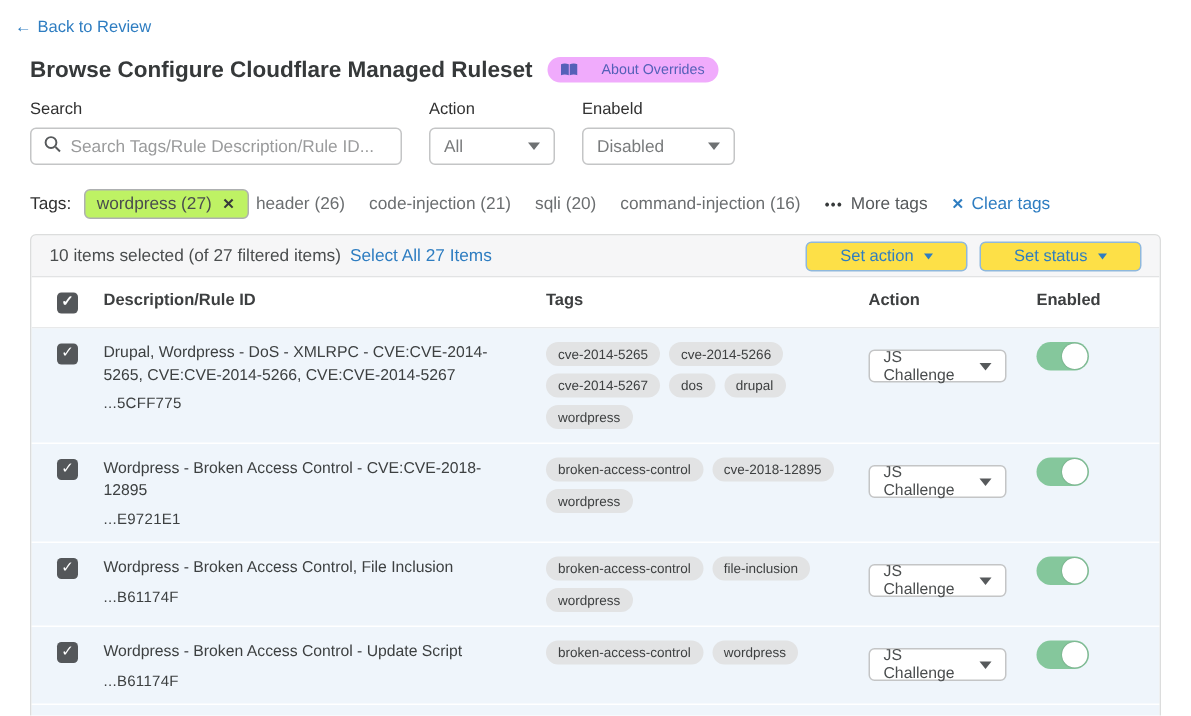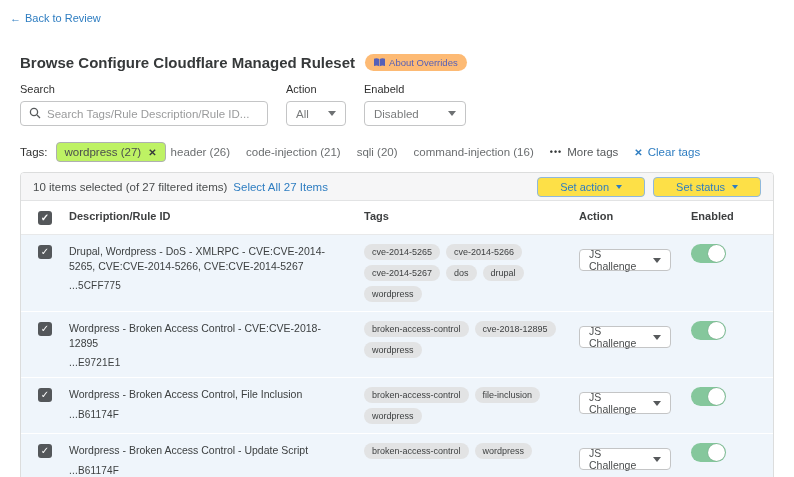--- a/index.html
+++ b/index.html
@@ -5,38 +5,38 @@
   * { margin:0; padding:0; box-sizing:border-box; }
   html,body { width:794px; height:477px; overflow:hidden; background:#fff;
     font-family:"Liberation Sans", sans-serif; color:#4a4d4e; }
   .page { padding:8px 20px 0 20px; }
 
   
   .back-link { display:inline-flex; align-items:center; gap:4px; margin-left:-10px;
     color:#2e7dc1; font-size:11px; text-decoration:none; cursor:pointer; }
 
   
-  .page-header { display:flex; align-items:center; gap:10px; margin-top:28px; }
+  .page-header { display:flex; align-items:center; gap:10px; margin-top:12px; }
   .page-title { font-size:15px; font-weight:bold; color:#36393a; }
-  .badge { display:inline-flex; align-items:center; gap:4px; background:#fdba74; color:#5560b8;
+  .badge { display:inline-flex; align-items:center; gap:16px; background:#f0abfc; color:#5560b8;
     font-size:9.5px; padding:3px 9px; border-radius:10px; cursor:pointer; }
   .badge svg { display:block; }
 
   
   .filters { display:flex; gap:18px; margin-top:12px; }
   .filter label { display:block; font-size:11px; color:#313131; margin-bottom:6px; }
   .search-box { display:flex; align-items:center; gap:6px; width:248px; height:25px;
     border:1px solid #c4c5c6; border-radius:4px; padding:0 8px; background:#fff; }
   .search-box input { border:none; outline:none; flex:1; font-size:11.5px;
     font-family:"Liberation Sans",sans-serif; color:#4a4d4e; background:transparent; }
   .search-box input::placeholder { color:#9a9b9c; }
   .select { display:inline-flex; align-items:center; justify-content:space-between;
     border:1px solid #c4c5c6; border-radius:4px; background:#fff; height:25px;
     padding:0 9px; font-size:11.5px; color:#797b7c; cursor:pointer; }
-  .select.w-action { width:60px; }
+  .select.w-action { width:84px; }
   .select.w-enabled { width:102px; }
   .caret { width:0; height:0; border-left:4px solid transparent; border-right:4px solid transparent;
     border-top:5px solid #6e7173; margin-left:8px; }
 
   
   .tags-bar { display:flex; align-items:center; margin-top:16px; font-size:11.5px; }
   .tags-label { color:#313131; margin-right:8px; }
   .tag-chip { display:inline-flex; align-items:center; gap:7px; border:1px solid #aeb0b1;
     border-radius:4px; padding:3px 8px; color:#4a4d4e; cursor:pointer; background:#bef264; }
   .tag-chip .x { color:#36393a; font-size:10px; font-weight:bold; cursor:pointer; }

